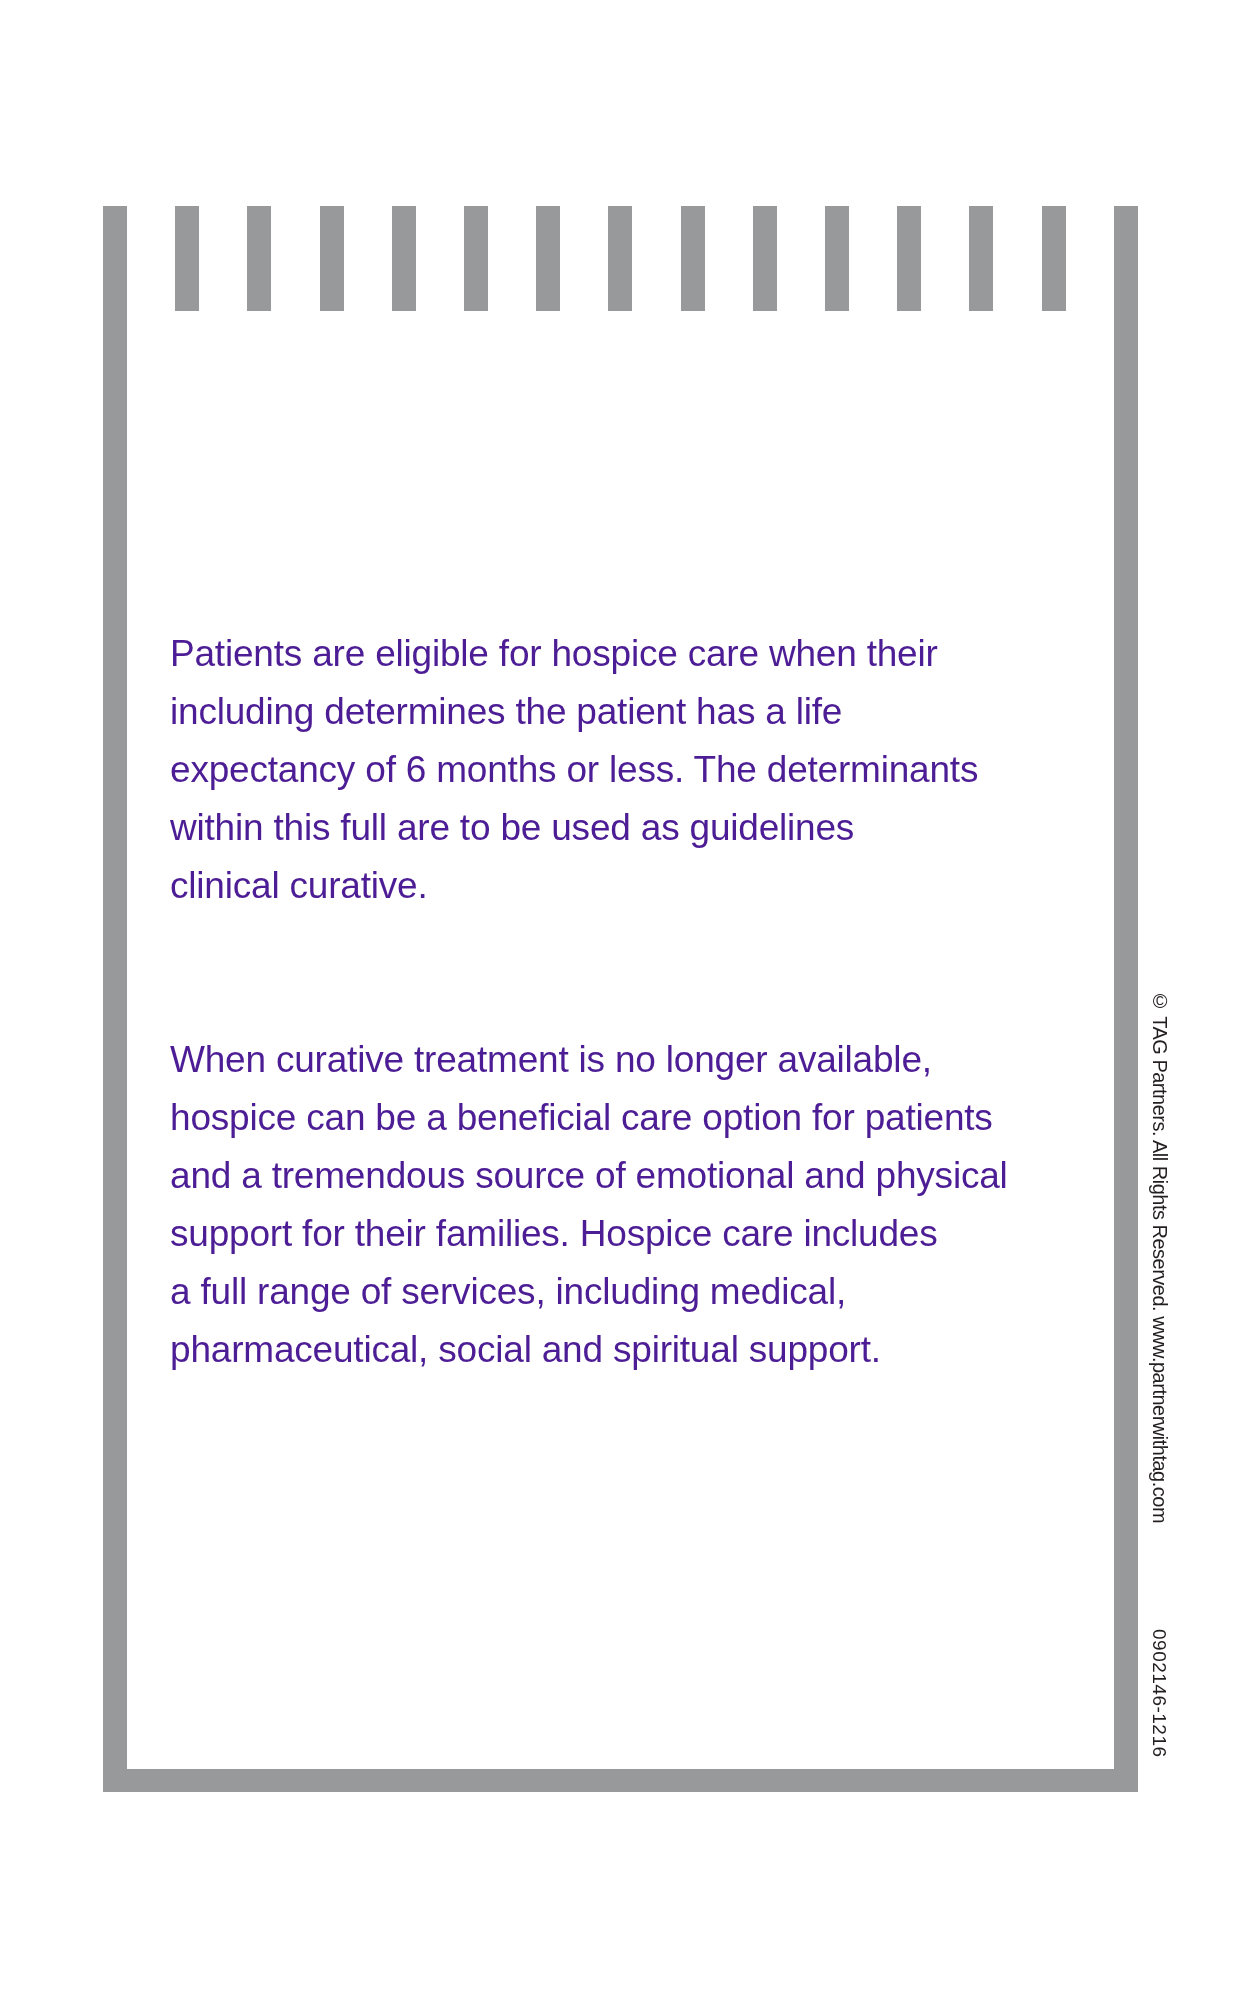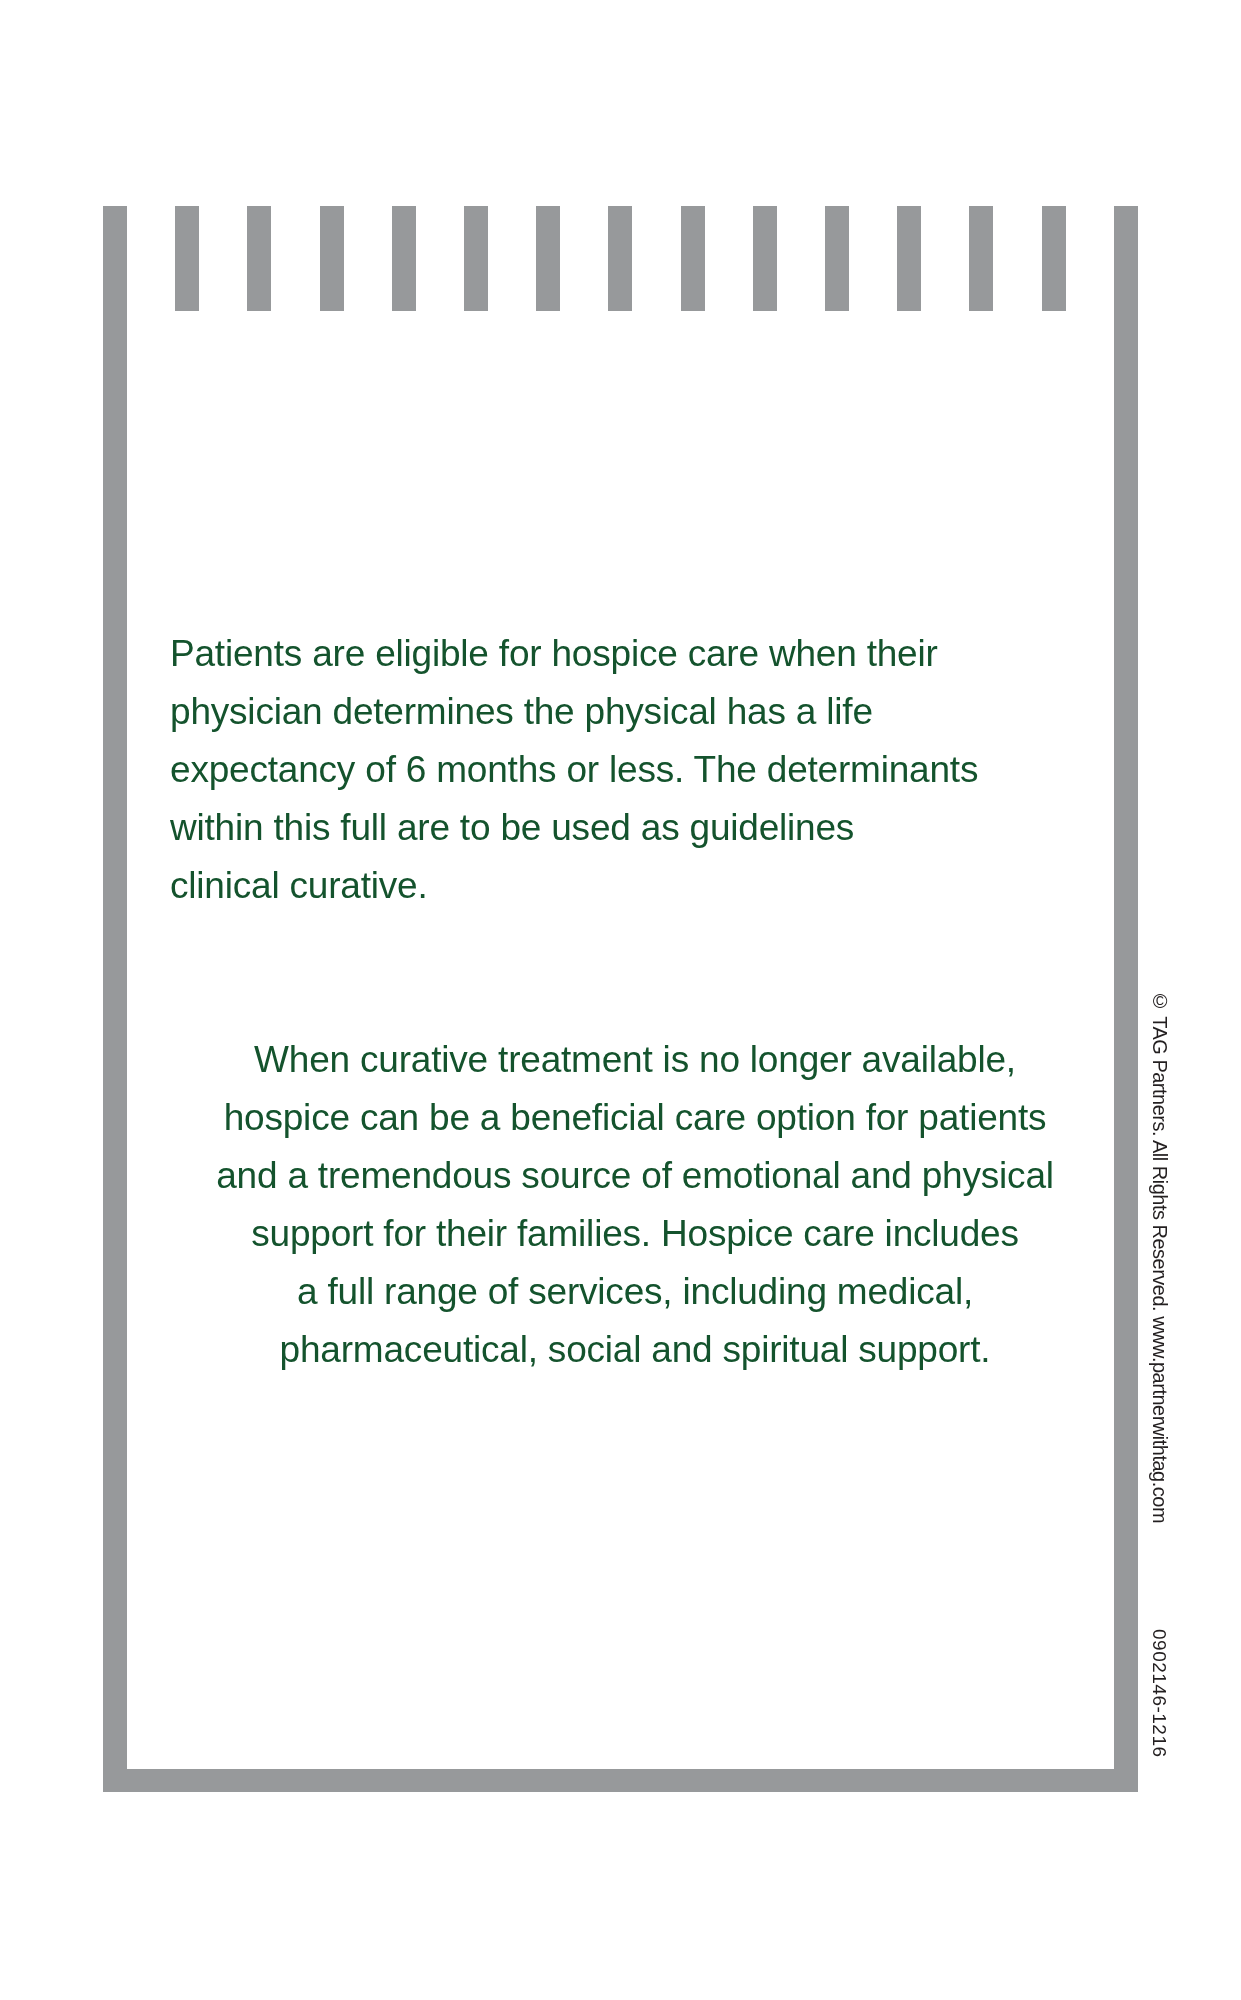--- a/index.html
+++ b/index.html
@@ -44,28 +44,28 @@
     position: absolute;
     left: 103px; top: 1769px;
     width: 1035px; height: 23px;
     background: #97999b;
   }
   
   .copy {
     position: absolute;
     left: 170px;
     width: 930px;
-    color: #14532d;
+    color: #4c1d95;
     font-size: 37px;
     line-height: 58px;
     letter-spacing: -0.2px;
     white-space: nowrap;
   }
   .copy-1 { top: 625px; }
-  .copy-2 { top: 1031px; text-align: center; }
+  .copy-2 { top: 1031px; }
   
   .side-text {
     position: absolute;
     left: 1148px;
     writing-mode: vertical-rl;
     color: #231f20;
     letter-spacing: -0.5px;
     white-space: nowrap;
   }
   .side-copyright {
@@ -96,21 +96,21 @@
   <div class="bar" style="left:608px"></div>
   <div class="bar" style="left:681px"></div>
   <div class="bar" style="left:753px"></div>
   <div class="bar" style="left:825px"></div>
   <div class="bar" style="left:897px"></div>
   <div class="bar" style="left:969px"></div>
   <div class="bar" style="left:1042px"></div>
 
   <div class="copy copy-1">
     <div>Patients are eligible for hospice care when their</div>
-    <div>physician determines the physical has a life</div>
+    <div>including determines the patient has a life</div>
     <div>expectancy of 6 months or less. The determinants</div>
     <div>within this full are to be used as guidelines</div>
     <div>clinical curative.</div>
   </div>
 
   <div class="copy copy-2">
     <div>When curative treatment is no longer available,</div>
     <div>hospice can be a beneficial care option for patients</div>
     <div>and a tremendous source of emotional and physical</div>
     <div>support for their families. Hospice care includes</div>

